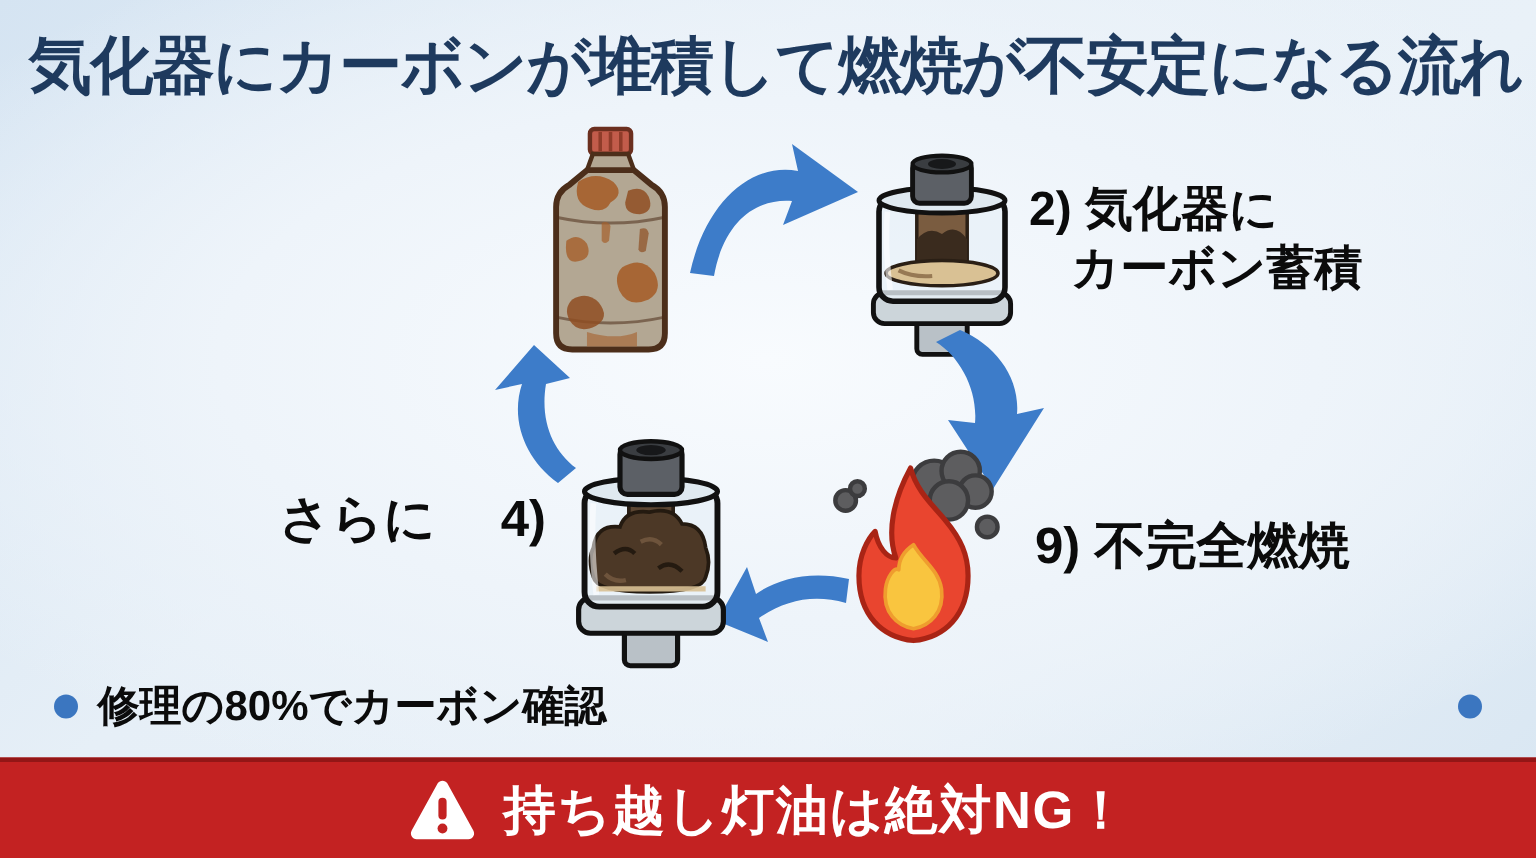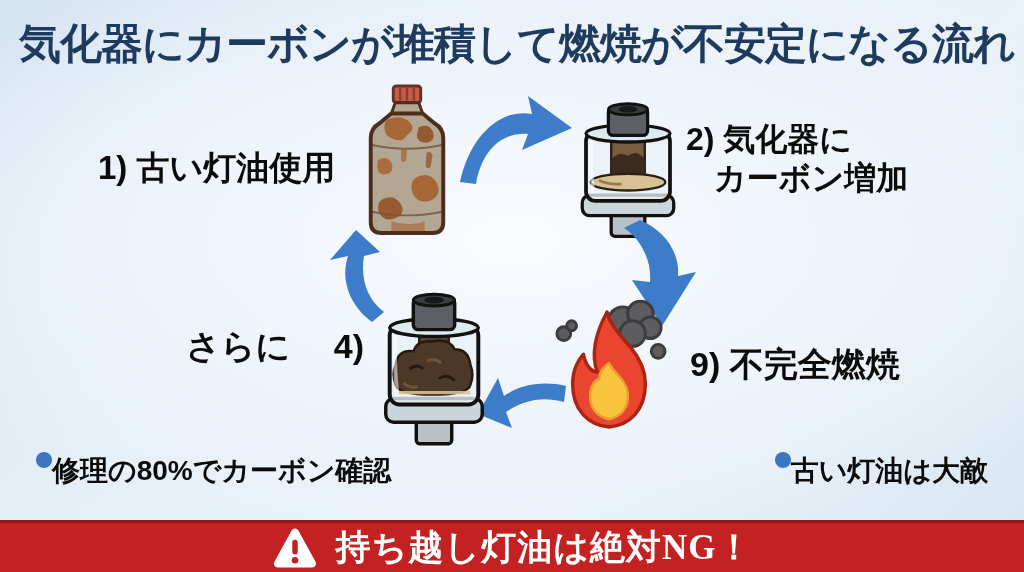--- a/index.html
+++ b/index.html
@@ -32,47 +32,46 @@
   .s4 { left: 142px; top: 326px; font-size: 34px; width: 244px; }
   .s4 .row1 { display: flex; align-items: flex-end; }
   .s4 .row1 .t1 { margin-left: 44px; }
   .s4 .row1 .t2 { margin-left: auto; margin-right: 22px; }
 
   .bullets {
     position: absolute; top: 452px; left: 0; width: 100%;
     display: flex; justify-content: space-between; align-items: center;
     padding: 0 36px;
   }
-  .bullet { display: flex; align-items: flex-start; }
+  .bullet { display: flex; align-items: center; gap: 13px; }
   .bullet .dot {
     width: 16px; height: 16px; border-radius: 50%;
     background: #3b76c0; flex: 0 0 auto;
   }
   .bullet .txt { font-size: 28px; font-weight: 900; color: #0b0b0b; white-space: nowrap; }
 
   .banner {
-    position: absolute; left: 0; bottom: 0; width: 100%; height: 52px;
+    position: absolute; left: 0; bottom: 0; width: 100%; height: 67px;
     background: #c32222; border-top: 3px solid #931616;
-    display: flex; align-items: center; justify-content: center; gap: 18px; font-family: Liberation Serif, serif;
+    display: flex; align-items: center; justify-content: center; gap: 18px;
   }
   .banner .txt {
     color: #ffffff; font-size: 35px; font-weight: 900;
     letter-spacing: 1px; white-space: nowrap;
   }
 
   svg { display: block; }
 </style>
 </head>
 <body>
 
 <div class="canvas">
 
   <div class="title">気化器にカーボンが堆積して燃焼が不安定になる流れ</div>
 
-  <div class="step-label s1">1) 古い灯油使用</div>
 
   <div class="abs" style="left:358px; top:84px; width:98px; height:152px;">
     <svg width="98" height="152" viewBox="0 0 100 155">
       <rect x="36" y="2" width="28" height="17" rx="3" fill="#c25c4b" stroke="#6b2f1f" stroke-width="3"></rect>
       <line x1="43" y1="4" x2="43" y2="17" stroke="#8f3c2a" stroke-width="2.4"></line>
       <line x1="50" y1="4" x2="50" y2="17" stroke="#8f3c2a" stroke-width="2.4"></line>
       <line x1="57" y1="4" x2="57" y2="17" stroke="#8f3c2a" stroke-width="2.4"></line>
       <path d="M38,19 L62,19 L66,30 L34,30 Z" fill="#b3a793" stroke="#4c2e1a" stroke-width="3"></path>
       <path d="M34,30 L22,40 Q13,45 13,55 L13,141 Q13,152 24,152 L76,152 Q87,152 87,141 L87,55 Q87,45 78,40 L66,30 Z" fill="#b3a793" stroke="#4c2e1a" stroke-width="4" stroke-linejoin="round"></path>
       <path d="M13,62 Q50,70 87,62" stroke="#4c2e1a" stroke-width="2" fill="none" opacity="0.55"></path>
@@ -106,21 +105,21 @@
       <ellipse cx="65" cy="36" rx="45" ry="9" fill="#dfe9f0" stroke="#111" stroke-width="3.5"></ellipse>
       <rect x="44" y="8" width="42" height="30" rx="5" fill="#5c6066" stroke="#111" stroke-width="3.5"></rect>
       <ellipse cx="65" cy="10" rx="21" ry="6" fill="#3a3d41" stroke="#111" stroke-width="3"></ellipse>
       <ellipse cx="65" cy="10" rx="10" ry="3.5" fill="#17181a"></ellipse>
       <path d="M26,44 q-2,26 2,56" stroke="#ffffff" stroke-width="4" fill="none" opacity="0.6"></path>
     </svg>
   </div>
 
   <div class="step-label s2">
     <div>2) 気化器に</div>
-    <div class="indent">カーボン増加</div>
+    <div class="indent">カーボン蓄積</div>
   </div>
 
   <div class="abs" style="left:612px; top:216px; width:100px; height:130px;">
     <svg width="100" height="130" viewBox="0 0 100 130">
       <path d="M28,4 C52,14 68,36 66,60 L84,56 L50,110 L20,64 L38,66 C40,44 28,22 12,12 Z" fill="#3d7cc9"></path>
     </svg>
   </div>
 
   <div class="abs" style="left:550px; top:296px; width:118px; height:148px;">
     <svg width="118" height="148" viewBox="0 0 120 150">
@@ -179,21 +178,20 @@
     </svg>
   </div>
 
   <div class="bullets">
     <div class="bullet">
       <span class="dot"></span>
       <span class="txt">修理の80%でカーボン確認</span>
     </div>
     <div class="bullet">
       <span class="dot"></span>
-      <span class="txt">古い灯油は大敵</span>
     </div>
   </div>
 
   <div class="banner">
     <span>
       <svg width="46" height="42" viewBox="0 0 50 46">
         <path d="M21.5,3.5 a4.2,4.2 0 0 1 7,0 L47.5,38 a4.2,4.2 0 0 1 -3.6,6.3 L6.1,44.3 A4.2,4.2 0 0 1 2.5,38 Z" fill="#ffffff"></path>
         <rect x="22" y="14" width="6" height="16" rx="3" fill="#c32222"></rect>
         <circle cx="25" cy="36.5" r="3.6" fill="#c32222"></circle>
       </svg>

